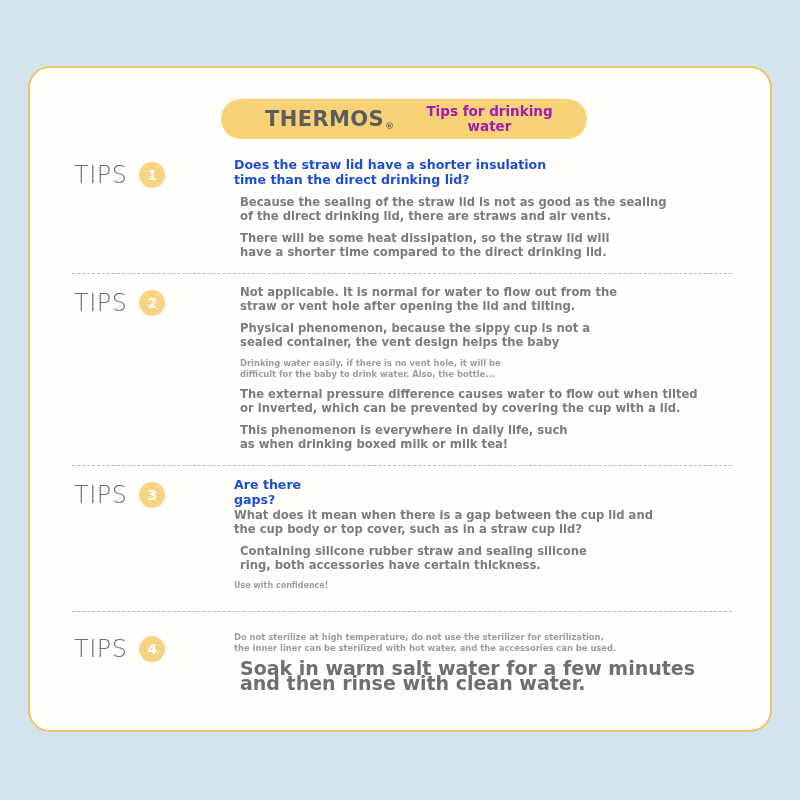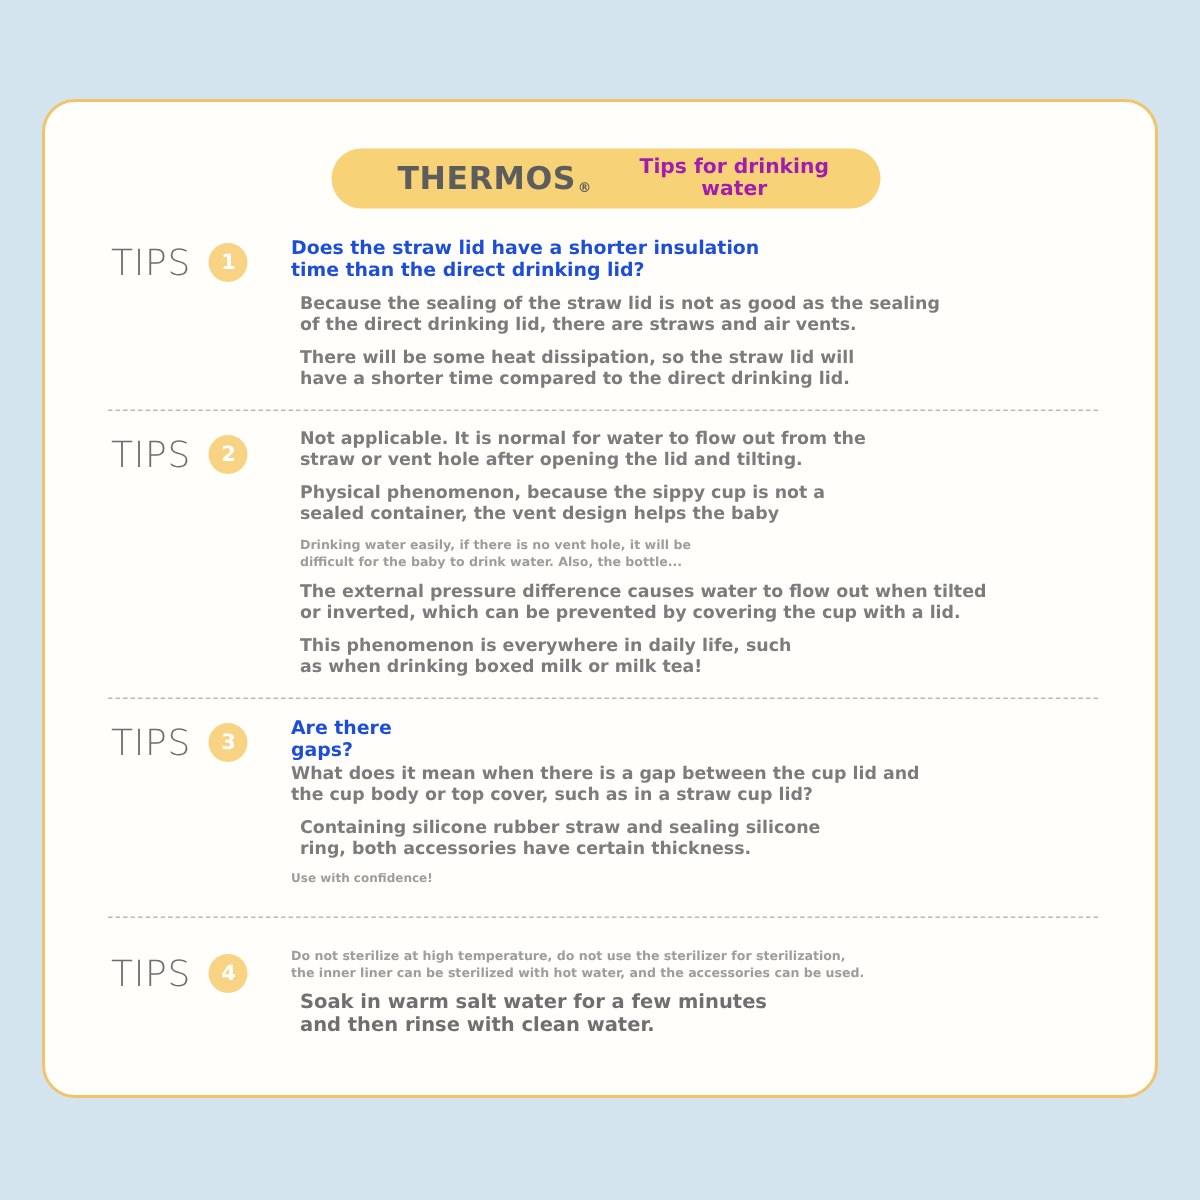--- a/index.html
+++ b/index.html
@@ -165,36 +165,36 @@
     font-weight: bold;
     font-size: 8px;
     line-height: 10px;
     color: #9d9d9d;
     white-space: pre-line;
     margin: 0 0 2px 6px;
   }
   .t-big {
     font-family: "DejaVu Sans", sans-serif;
     font-weight: bold;
-    font-size: 13px;
+    font-size: 19px;
     line-height: 15px;
     color: #6f6f6f;
     white-space: pre-line;
     margin: 0 0 4px 6px;
   }
   .nb { margin-bottom: 0; }
 
   .divider {
     height: 0;
     border-top: 1px dashed #b9b9b9;
     margin: 10px 42px 10px 42px;
   }
 
   
-  .tip-block { padding-bottom: 4px; }
+  .tip-block { padding-bottom: 4px; gap: 40px; }
 </style>
 </head>
 <body>
 
 <div class="page">
 
   <div class="card">
 
     <div class="header-pill">
       <div class="brand-logo"><span>THERMOS</span><span class="reg">®</span></div>

